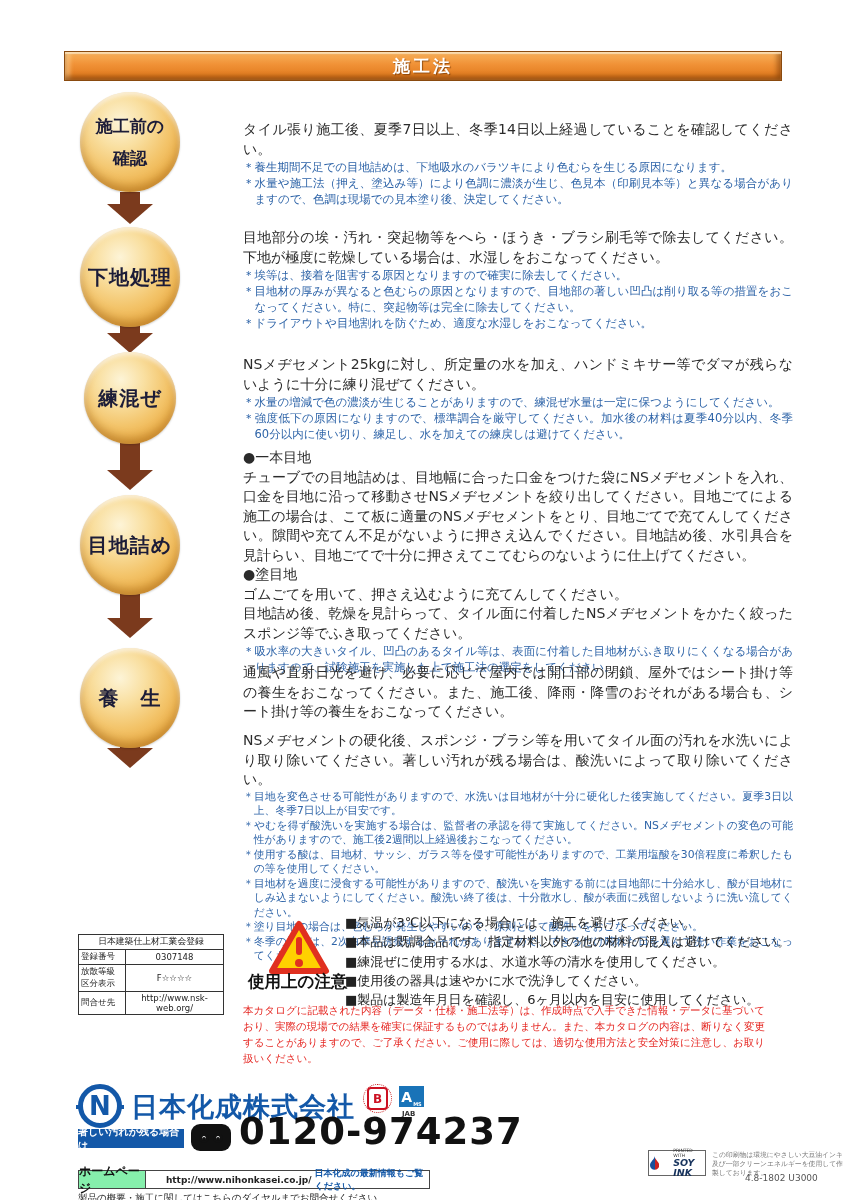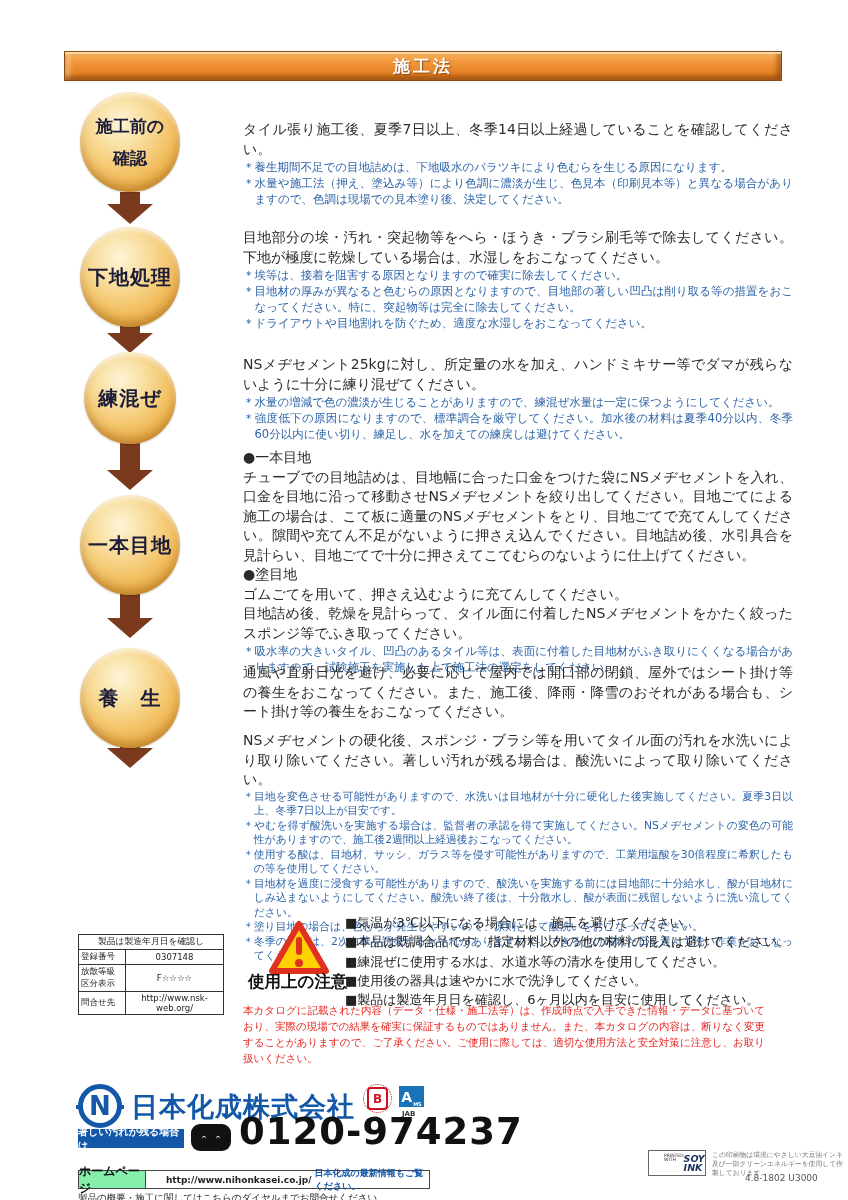--- a/index.html
+++ b/index.html
@@ -85,21 +85,21 @@
   .phone{position:absolute;left:239px;top:1110px;font-size:37px;font-weight:bold;color:#111;letter-spacing:1px;}
   .phone-note{position:absolute;left:78px;top:1156px;font-size:9.5px;color:#222;margin-top:36px;}
   .homepage-box{position:absolute;left:78px;top:1170px;width:352px;height:19px;border:1px solid #444;
     display:flex;align-items:center;box-sizing:border-box;}
   .homepage-label{width:90px;height:100%;background:#86efac;color:#111;font-size:12px;font-weight:bold;
     display:flex;align-items:center;justify-content:center;border-right:1px solid #444;box-sizing:border-box;}
   .homepage-url{font-size:9px;font-weight:bold;color:#222;margin-left:20px;}
   .homepage-note{font-size:9px;font-weight:bold;color:#1358a8;margin-left:3px;}
   .soyink{position:absolute;left:648px;top:1150px;width:58px;height:26px;border:1px solid #666;
     display:flex;align-items:center;background:#fff;box-sizing:border-box;padding:1px;}
-  .soyink .txt{display:flex;flex-direction:row;line-height:1;margin-left:14px;}
+  .soyink .txt{display:flex;flex-direction:column;line-height:1;margin-left:14px;}
   .soyink .t1{font-size:4.5px;color:#333;}
   .soyink .t2{font-size:9.5px;font-weight:bold;font-style:italic;color:#16325c;}
   .eco-note{position:absolute;left:712px;top:1151px;width:132px;font-size:6.8px;line-height:9px;color:#777;}
   .doc-code{position:absolute;left:745px;top:1173px;font-size:9px;color:#555;}
 </style>
 </head>
 <body>
 
 <div class="page">
 
@@ -132,21 +132,21 @@
     <span class="l1">施工前の</span>
     <span class="l1">確認</span>
   </div>
   <div class="circle c2">
     <span class="big">下地処理</span>
   </div>
   <div class="circle c3">
     <span class="big">練混ぜ</span>
   </div>
   <div class="circle c4">
-    <span class="big">一本目地</span>
+    <span class="big">目地詰め</span>
   </div>
   <div class="circle c5">
     <span class="big">養　生</span>
   </div>
 
   <div class="tblock b1">
     <p class="main">タイル張り施工後、夏季7日以上、冬季14日以上経過していることを確認してください。</p>
     <p class="note">＊養生期間不足での目地詰めは、下地吸水のバラツキにより色むらを生じる原因になります。</p>
     <p class="note">＊水量や施工法（押え、塗込み等）により色調に濃淡が生じ、色見本（印刷見本等）と異なる場合がありますので、色調は現場での見本塗り後、決定してください。</p>
   </div>
@@ -183,21 +183,21 @@
     <p class="note">＊やむを得ず酸洗いを実施する場合は、監督者の承認を得て実施してください。NSメヂセメントの変色の可能性がありますので、施工後2週間以上経過後おこなってください。</p>
     <p class="note">＊使用する酸は、目地材、サッシ、ガラス等を侵す可能性がありますので、工業用塩酸を30倍程度に希釈したもの等を使用してください。</p>
     <p class="note">＊目地材を過度に浸食する可能性がありますので、酸洗いを実施する前には目地部に十分給水し、酸が目地材にしみ込まないようにしてください。酸洗い終了後は、十分散水し、酸が表面に残留しないように洗い流してください。</p>
     <p class="note">＊塗り目地の場合は、色むらが発生しやすいので、原則として酸洗いをおこなってください。</p>
     <p class="note">＊冬季の洗いは、2次白華を誘発するおそれがありますので、できるだけ晴れた日を選んで洗い作業をおこなってください。</p>
   </div>
 
   <table class="reg-table">
     <tbody>
         <tr>
-          <th colspan="2">製品は製造年月日を確認し</th>
+          <th colspan="2">日本建築仕上材工業会登録</th>
         </tr>
     <tr>
       <td class="lbl">登録番号</td>
       <td class="val">0307148</td>
     </tr>
     <tr>
       <td class="lbl">放散等級
 区分表示</td>
       <td class="val">F☆☆☆☆</td>
     </tr>

